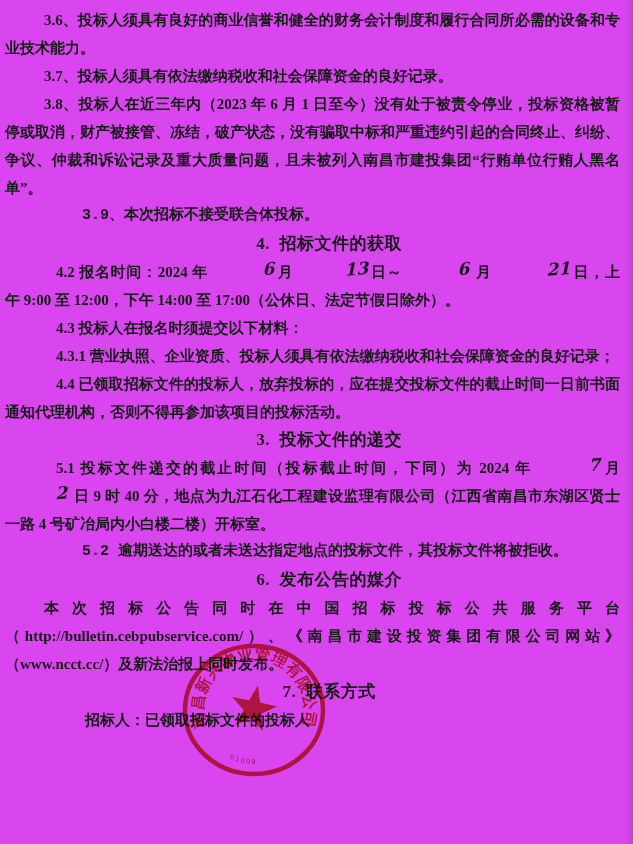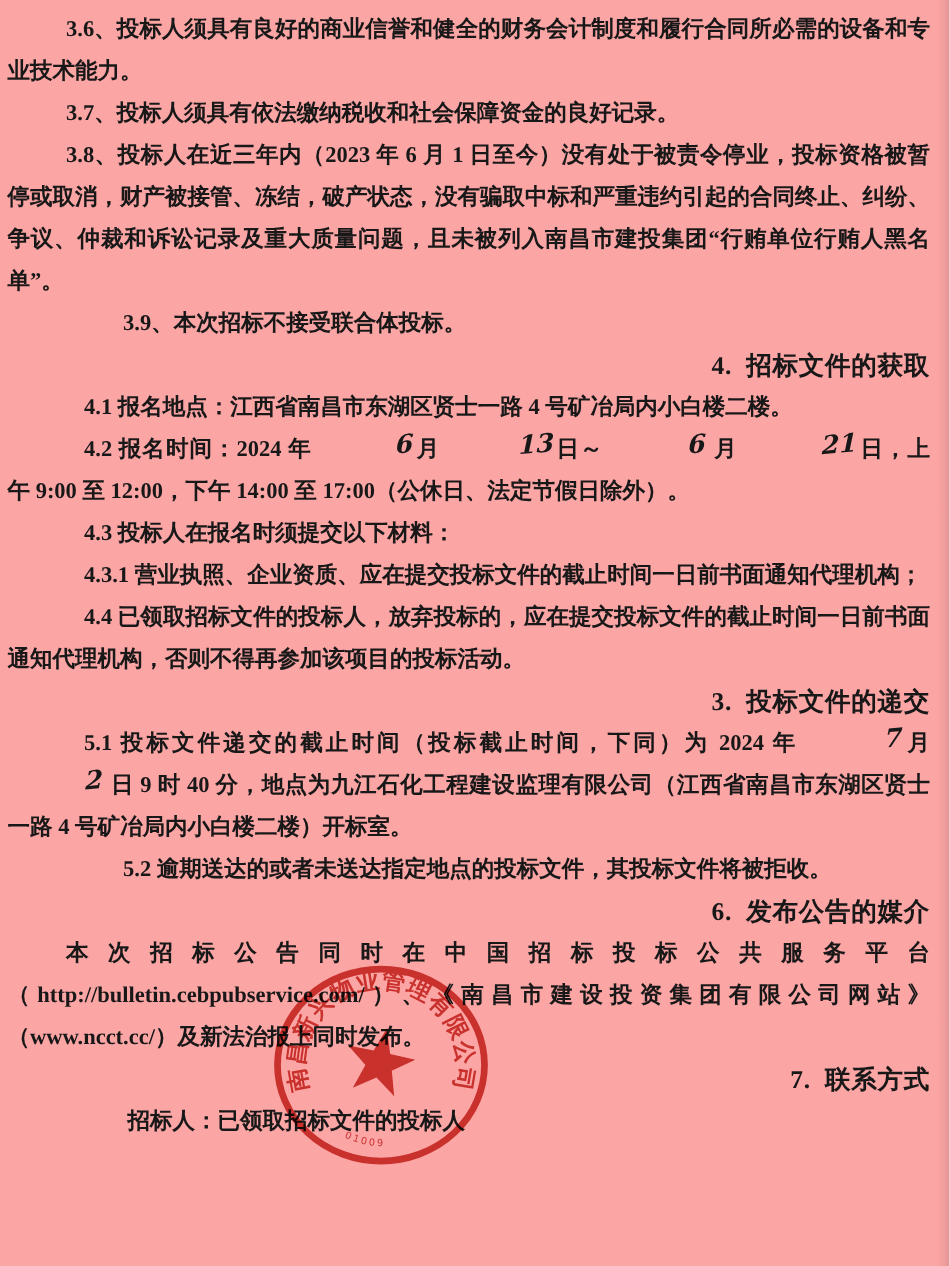--- a/index.html
+++ b/index.html
@@ -1,37 +1,37 @@
 <!DOCTYPE html>
 <html><head>
 <meta charset="utf-8">
 <style>
   html,body{margin:0;padding:0;}
   body{
     width:633px;height:844px;background:#ffffff;overflow:hidden;
     font-family:"Liberation Serif","DejaVu Serif",serif;
     color:#181818;
   }
-  .page{position:relative;width:633px;height:844px;background:#fca5a5;}
+  .page{position:relative;width:633px;height:844px;background:#d946ef;}
   
   .page::after{
     content:"";position:absolute;top:0;right:0;width:10px;height:844px;
     background:linear-gradient(90deg,rgba(0,0,0,0) 0%,rgba(0,0,0,.04) 60%,rgba(0,0,0,.10) 100%);
     pointer-events:none;
   }
   #doc{
     position:relative;z-index:1;
     padding:6px 13px 0 5px;
     font-size:15px;line-height:28px;font-weight:bold;
   }
   #doc p{margin:0;text-align:justify;white-space:pre-wrap;}
   #doc p.body{text-indent:39px;}
   #doc p.sub{text-indent:51px;}
-  #doc p.deep{text-indent:77px;}
-  #doc p.heading{font-size:17px;padding-left:33px;text-indent:0;text-align:right;letter-spacing:.5px;}
+  #doc p.deep{text-indent:77px;font-family:Liberation Mono, monospace;}
+  #doc p.heading{font-size:17px;padding-left:33px;text-indent:0;text-align:center;letter-spacing:.5px;}
   #doc p.contact{padding-left:80px;text-indent:0;text-align:left;}
   .hand{
     font-family:"DejaVu Serif",serif;font-style:italic;font-weight:bold;
     font-size:17px;display:inline-block;transform:rotate(-5deg) skewX(-6deg);
     line-height:1;padding:0 1px;
   }
   
   .stamp{
     position:absolute;left:181px;top:642px;width:146px;height:138px;
     z-index:2;opacity:.88;mix-blend-mode:multiply;pointer-events:none;
@@ -44,24 +44,23 @@
 <body>
 
 <div class="page">
 
   <div id="doc">
       <p class="body"><span class="seg">3.6、投标人须具有良好的商业信誉和健全的财务会计制度和履行合同所必需的设备和专业技术能力。</span></p>
       <p class="body"><span class="seg">3.7、投标人须具有依法缴纳税收和社会保障资金的良好记录。</span></p>
       <p class="body"><span class="seg">3.8、投标人在近三年内（2023 年 6 月 1 日至今）没有处于被责令停业，投标资格被暂停或取消，财产被接管、冻结，破产状态，没有骗取中标和严重违约引起的合同终止、纠纷、争议、仲裁和诉讼记录及重大质量问题，且未被列入南昌市建投集团“行贿单位行贿人黑名单”。</span></p>
       <p class="deep"><span class="seg">3.9、本次招标不接受联合体投标。</span></p>
       <p class="heading"><span class="seg">4.  招标文件的获取</span></p>
-      <p class="sub"><span class="seg">4.1 报名地点：江西省南昌市东湖区贤士一路 4 号矿冶局内小白楼二楼。</span></p>
       <p class="sub"><span class="seg">4.2 报名时间：2024 年 </span><span class="hand">6</span><span class="seg">月</span><span class="hand">13</span><span class="seg">日～ </span><span class="hand">6</span><span class="seg"> 月 </span><span class="hand">21</span><span class="seg">日，上午 9:00 至 12:00，下午 14:00 至 17:00（公休日、法定节假日除外）。</span></p>
       <p class="sub"><span class="seg">4.3 投标人在报名时须提交以下材料：</span></p>
-      <p class="sub"><span class="seg">4.3.1 营业执照、企业资质、应在提交投标文件的截止时间一日前书面通知代理机构；</span></p>
+      <p class="sub"><span class="seg">4.3.1 营业执照、企业资质、投标人须具有依法缴纳税收和社会保障资金的良好记录；</span></p>
       <p class="sub"><span class="seg">4.4 已领取招标文件的投标人，放弃投标的，应在提交投标文件的截止时间一日前书面通知代理机构，否则不得再参加该项目的投标活动。</span></p>
       <p class="heading"><span class="seg">3.  投标文件的递交</span></p>
       <p class="sub"><span class="seg">5.1 投标文件递交的截止时间（投标截止时间，下同）为 2024 年 </span><span class="hand">7</span><span class="seg">月</span><span class="hand">2</span><span class="seg"> 日 9 时 40 分，地点为九江石化工程建设监理有限公司（江西省南昌市东湖区贤士一路 4 号矿冶局内小白楼二楼）开标室。</span></p>
       <p class="deep"><span class="seg">5.2 逾期送达的或者未送达指定地点的投标文件，其投标文件将被拒收。</span></p>
       <p class="heading"><span class="seg">6.  发布公告的媒介</span></p>
       <p class="body"><span class="seg">本次招标公告同时在中国招标投标公共服务平台（http://bulletin.cebpubservice.com/）、《南昌市建设投资集团有限公司网站》（www.ncct.cc/）及新法治报上同时发布。</span></p>
       <p class="heading"><span class="seg">7.  联系方式</span></p>
       <p class="contact"><span class="seg">招标人：已领取招标文件的投标人</span></p>
     </div>
 

